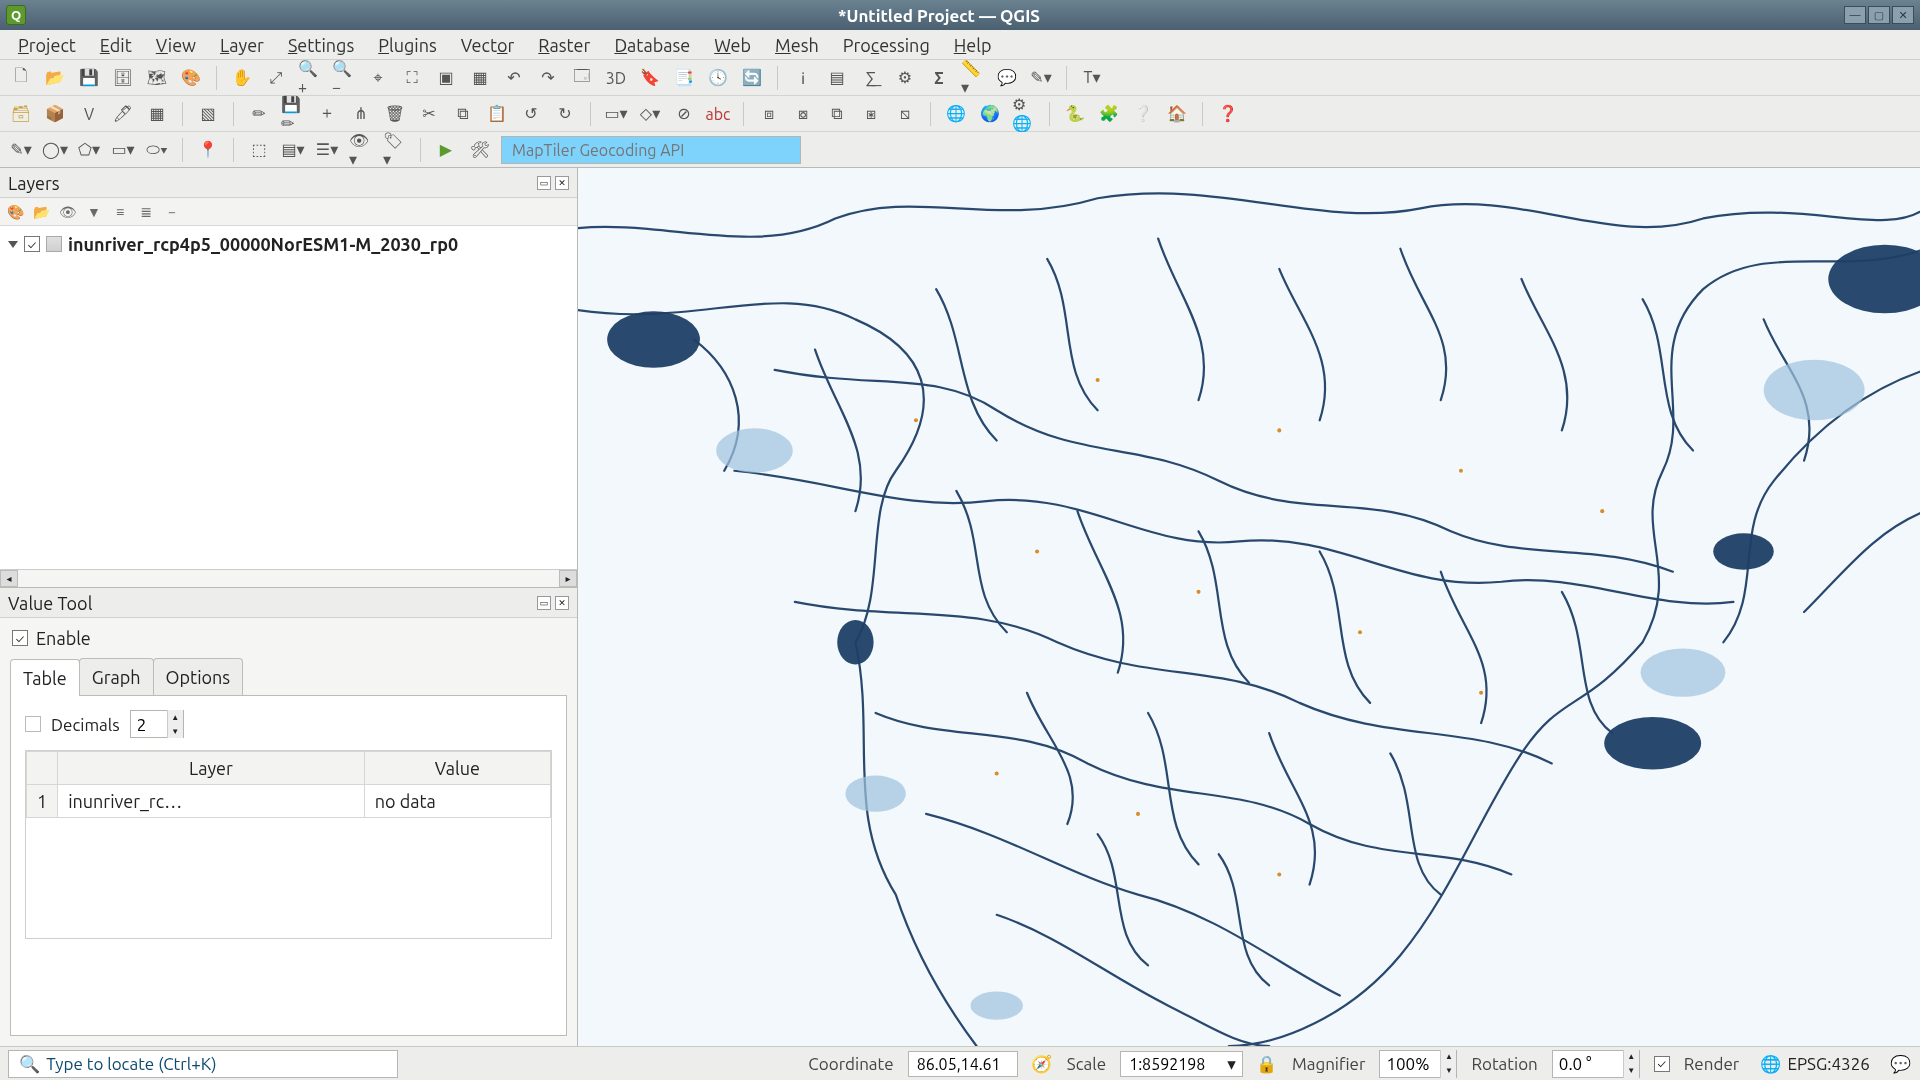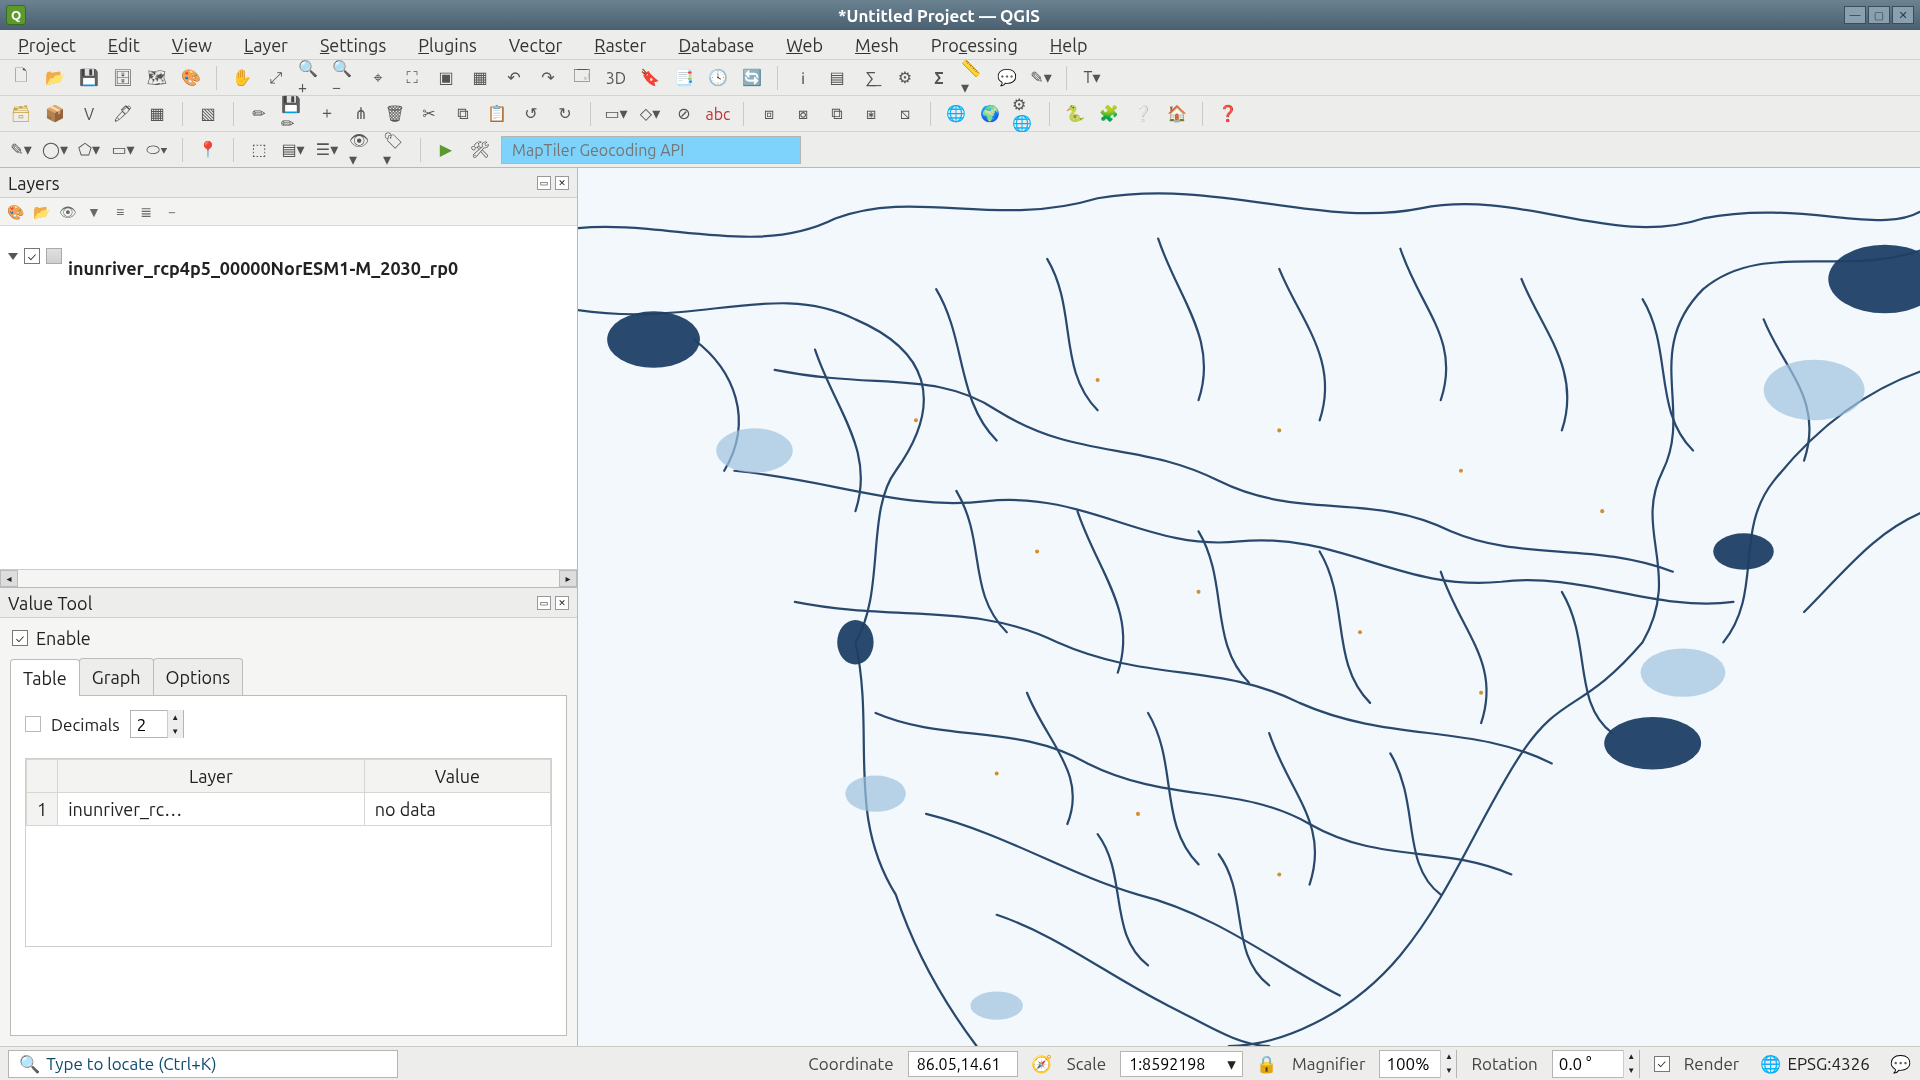--- a/index.html
+++ b/index.html
@@ -6,21 +6,21 @@
   body { width: 1920px; height: 1080px; overflow: hidden; background: #f5f5f3; display: flex; flex-direction: column; font-size: 17px; color: #222; }
   
   
   .titlebar { height: 30px; background: linear-gradient(#6b8291,#4a6071); color: #fff; display: flex; align-items: center; padding: 0 6px; font-size: 17px; }
   .titlebar .t-icon { width: 20px; height: 20px; background: #5c9a2e; border: 1px solid #3d6a1f; border-radius: 3px; margin-right: 8px; display:flex; align-items:center; justify-content:center; font-weight:bold; color:#fff; font-size:13px;}
   .titlebar .t-title { flex:1; text-align:center; font-weight:bold; }
   .titlebar .t-btns { display:flex; gap:2px; }
   .titlebar .t-btn { width:22px; height:18px; background:#8aa0ae; border:1px solid #3a4d59; display:flex; align-items:center; justify-content:center; font-size:11px; color:#2b3a44;}
   
   
-  .menubar { height: 30px; background: #ededec; border-bottom:1px solid #d0d0cc; display:flex; align-items:center; padding:0 8px; gap: 12px;}
+  .menubar { height: 30px; background: #ededec; border-bottom:1px solid #d0d0cc; display:flex; align-items:center; padding:0 8px; gap: 4px;}
   .menubar .item { padding: 4px 10px; font-size:18px; color:#333; }
   .menubar .item u { text-decoration: underline; }
   
   
   .toolbar-row { height: 36px; background:#ededec; border-bottom:1px solid #d3d3cf; display:flex; align-items:center; padding:0 8px; gap:8px; }
   .toolbar-row.last { border-bottom:1px solid #b9b9b5; }
   .tb-btn { width:26px; height:26px; display:flex; align-items:center; justify-content:center; border:1px solid transparent; border-radius:2px; font-size:16px; color:#555; }
   .tb-sep { width:1px; height:24px; background:#c9c9c5; margin:0 4px; }
   .tb-input { height:28px; border:1px solid #b5b5b1; background:#7dd3fc; padding:0 10px; font-size:16px; color:#666; width:300px; }
   
@@ -36,35 +36,35 @@
   
   
   .layers-panel { display:flex; flex-direction:column; height:420px; border-bottom:1px solid #b9b9b5;}
   .layers-tools { height:28px; display:flex; align-items:center; padding:0 6px; gap:6px; border-bottom:1px solid #d8d8d4; background:#f3f3f1;}
   .layers-tools .lt-btn { width:20px; height:20px; display:flex; align-items:center; justify-content:center; font-size:14px; color:#6a6a66; }
   .layers-tree { flex:1; overflow:auto; padding:6px 4px; background:#fff; }
   .tree-row { display:flex; align-items:center; gap:6px; padding:2px 4px; font-size:18px; }
   .tri { width:0;height:0;border-left:5px solid transparent;border-right:5px solid transparent;border-top:7px solid #555;}
   .chk { width:16px; height:16px; border:1px solid #777; background:#fff; display:flex; align-items:center; justify-content:center; font-size:12px;}
   .lyr-icon { width:16px; height:16px; background:linear-gradient(#e0e0e0,#cfcfcf); border:1px solid #aaa; }
-  .lyr-name { font-weight:bold; white-space:nowrap; overflow:hidden; text-overflow:ellipsis; flex:1;margin-top:24px; }
+  .lyr-name { font-weight:bold; white-space:nowrap; overflow:hidden; text-overflow:ellipsis; flex:1; }
   .sub-row { padding-left:54px; font-size:18px; padding-top:4px;}
   .legend-ramp { width:16px; height:80px; background:linear-gradient(to bottom,#163f6a,#4f7ea8,#b9d1e4,#f2f8fc); margin-left:58px; margin-top:4px; display:inline-block; vertical-align:top; }
   .legend-labels { display:inline-flex; flex-direction:column; justify-content:space-between; height:80px; margin-left:10px; vertical-align:top; font-size:18px;}
   .hscroll { height:18px; background:#eee; border-top:1px solid #ccc; display:flex; }
   .hscroll .arrow { width:18px; background:#ddd; border:1px solid #bbb; display:flex;align-items:center;justify-content:center;font-size:10px;}
   .hscroll .track { flex:1; background:#f5f5f3; position:relative; }
   
   
   .value-panel { flex:1; display:flex; flex-direction:column; background:#f5f5f3; }
   .val-enable { padding:10px 12px; display:flex; align-items:center; gap:8px; font-size:18px;}
   .tabs { display:flex; padding-left:10px; }
   .tab { padding:8px 12px; border:1px solid #bcbcb8; border-bottom:none; background:#ededec; font-size:18px; margin-right:-1px; border-radius:4px 4px 0 0;}
   .tab.active { background:#fff; font-weight:normal; position:relative; top:1px;}
-  .tab-body { border:1px solid #bcbcb8; margin:0 10px 10px 10px; padding:14px; background:#fff; flex:1; display:flex; flex-direction:column; gap:20px;}
+  .tab-body { border:1px solid #bcbcb8; margin:0 10px 10px 10px; padding:14px; background:#fff; flex:1; display:flex; flex-direction:column; gap:12px;}
   .dec-row { display:flex; align-items:center; gap:10px; }
   .spinwrap { display:flex; align-items:center; border:1px solid #b5b5b1; height:28px; background:#fff;}
   .spinwrap input { border:none; width:36px; padding:0 6px; font-size:17px; outline:none;}
   .spinbtns { display:flex; flex-direction:column; }
   .spinbtns div { width:16px; height:14px; background:#eee; border-left:1px solid #ccc; display:flex; align-items:center; justify-content:center; font-size:8px;}
   .val-table { border:1px solid #cfcfcb; }
   .val-table table { border-collapse:collapse; width:100%; }
   .val-table th, .val-table td { border:1px solid #d6d6d2; padding:6px 10px; text-align:left; font-size:18px; font-weight:normal; background:#fff;}
   .val-table th { background:#f3f3f1; text-align:center; }
   .val-table td.hdr { background:#f3f3f1; text-align:center; width:30px;}

